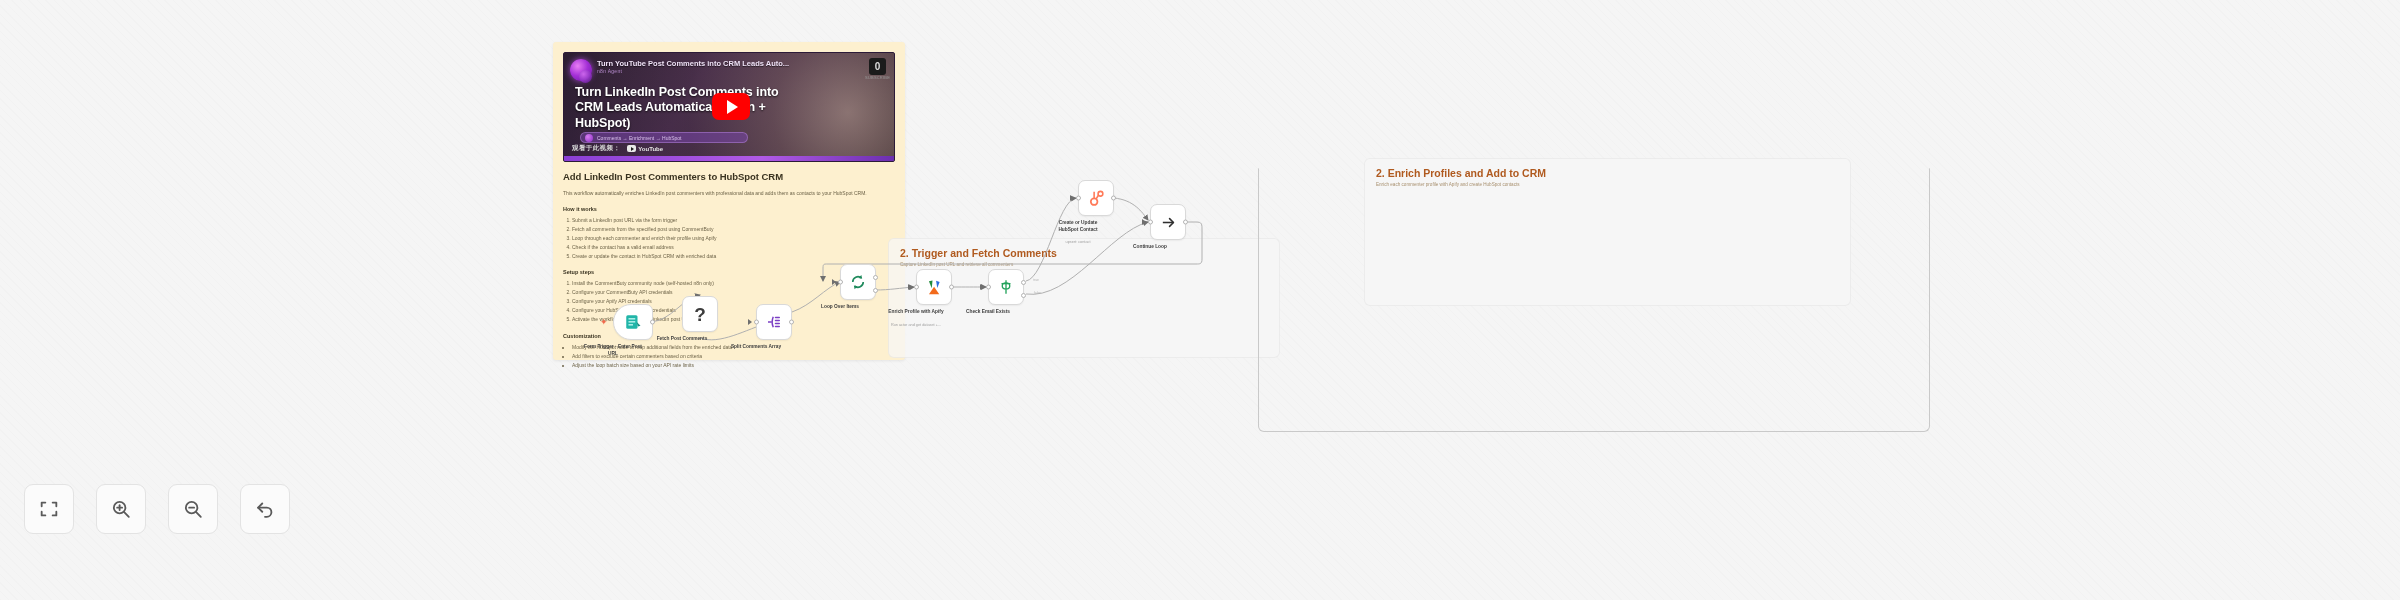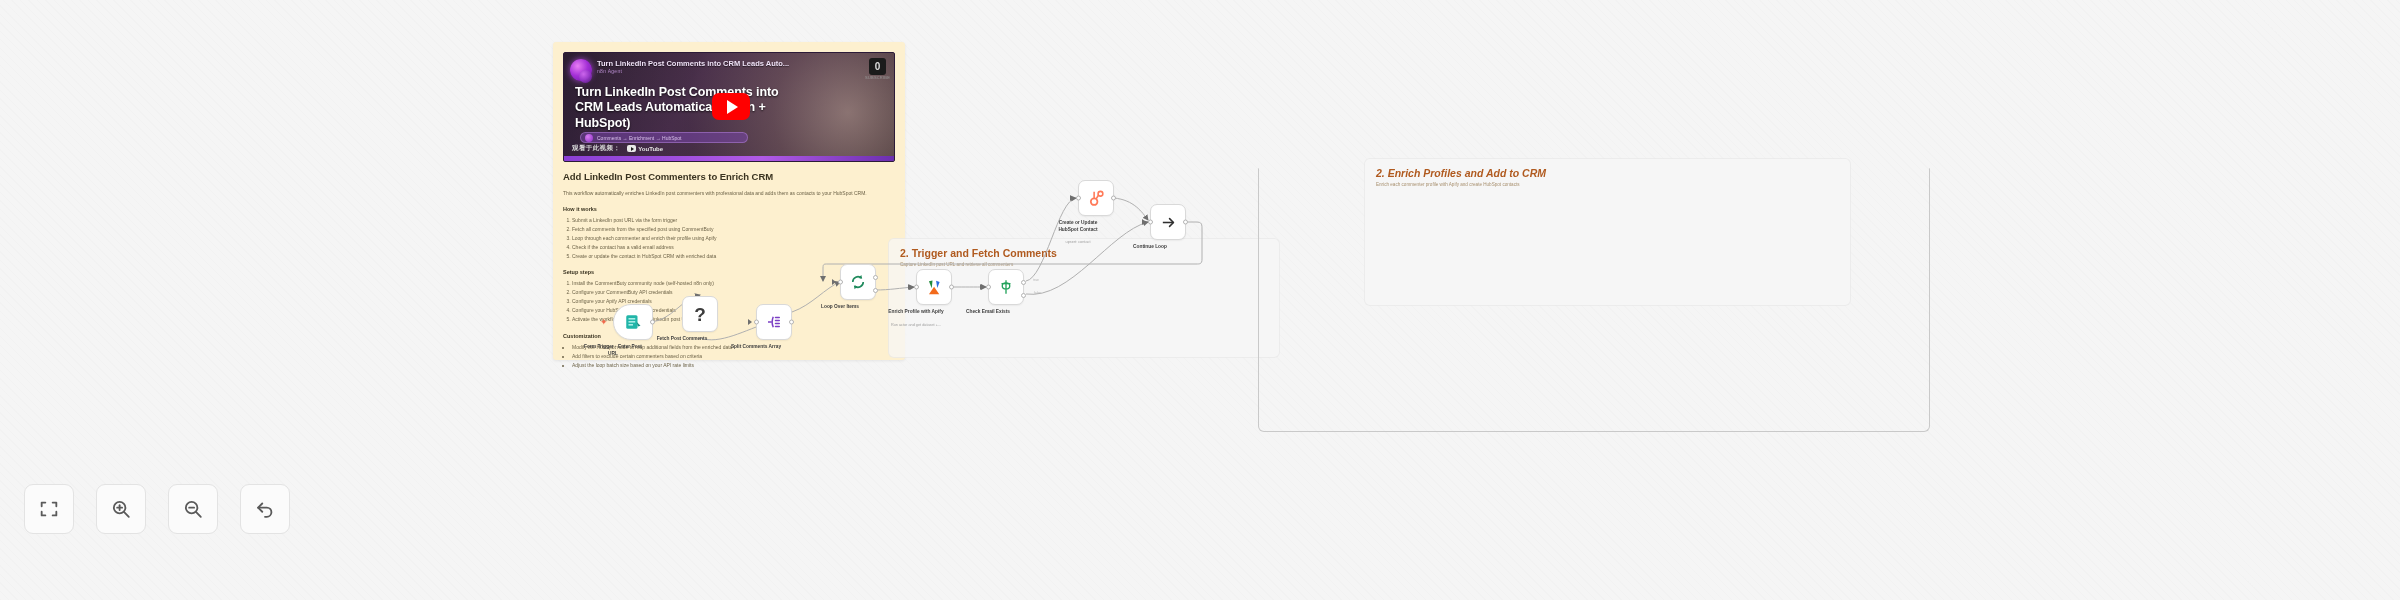--- a/index.html
+++ b/index.html
@@ -160,21 +160,21 @@
     border: 1px solid rgba(0,0,0,0.045);
     border-radius: 6px;
   }
   #section-1 { left: 888px; top: 238px; width: 392px; height: 120px; }
   #section-2 { left: 1364px; top: 158px; width: 487px; height: 148px; }
   .wf-sec-title {
     position: absolute; left: 11px; top: 8px;
     font-size: 10.5px; font-weight: bold; color: #b05a1f;
     white-space: nowrap;
   }
-  #section-2 .wf-sec-title { color: #b05a1f; font-style: italic; }
+  #section-2 .wf-sec-title { color: #b05a1f; }
   .wf-sec-sub {
     position: absolute; left: 11px; top: 23px;
     font-size: 4.6px; color: #a8906f; white-space: nowrap;
   }
 
   
   #loop-frame {
     position: absolute;
     left: 1258px; top: 168px; width: 672px; height: 264px;
     border: 1px solid #c9c9c9;
@@ -257,21 +257,21 @@
 </head>
 <body>
 
 <div id="canvas">
 
   <div id="note-card">
 
     <div id="video-thumb">
       <div class="vt-avatar"></div>
       <div class="vt-avatar2"></div>
-      <div class="vt-toptitle">Turn LinkedIn Post Comments into CRM Leads Auto...</div>
+      <div class="vt-toptitle">Turn YouTube Post Comments into CRM Leads Auto...</div>
       <div class="vt-topsub">n8n Agent</div>
       <div class="vt-logo-tr">0</div>
       <div class="vt-logo-tr-sub">SUBSCRIBE</div>
       <div class="vt-headline">Turn LinkedIn Post Comments into CRM Leads Automatically (n8n + HubSpot)</div>
       <div class="vt-pill">
         <span class="vt-pill-dot"></span>
         <span class="vt-pill-txt">Comments → Enrichment → HubSpot</span>
       </div>
       <div class="vt-play">
           <i></i>
@@ -280,21 +280,21 @@
         <span class="vt-footer-cjk">观看于此视频：</span>
         <span class="vt-yt">
           <span class="vt-yt-box">
               <i></i>
             </span>
           <span>YouTube</span>
         </span>
       </div>
     </div>
 
-    <div id="note-title">Add LinkedIn Post Commenters to Enrich CRM</div>
+    <div id="note-title">Add LinkedIn Post Commenters to HubSpot CRM</div>
     <div id="note-intro">This workflow automatically enriches LinkedIn post commenters with professional data and adds them as contacts to your HubSpot CRM.</div>
 
     <div class="note-h">How it works</div>
     <ol class="note-list">
       <li>Submit a LinkedIn post URL via the form trigger</li>
       <li>Fetch all comments from the specified post using CommentButy</li>
       <li>Loop through each commenter and enrich their profile using Apify</li>
       <li>Check if the contact has a valid email address</li>
       <li>Create or update the contact in HubSpot CRM with enriched data</li>
     </ol>

